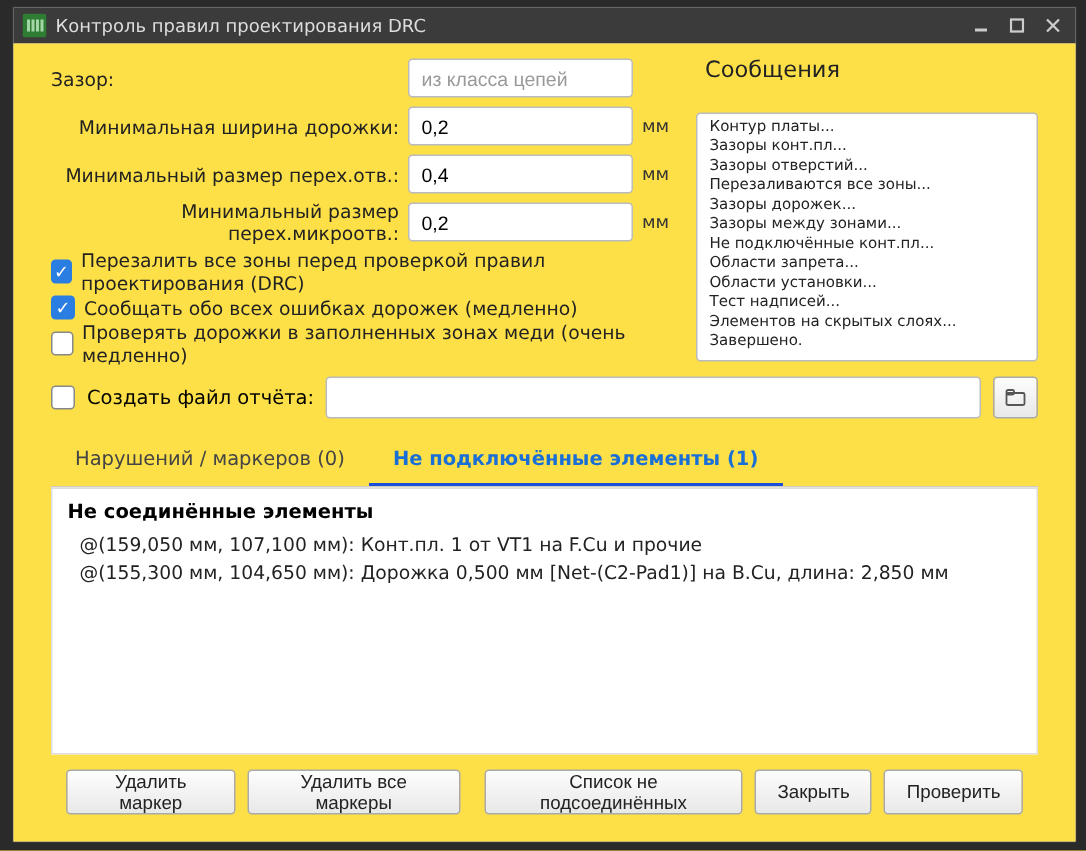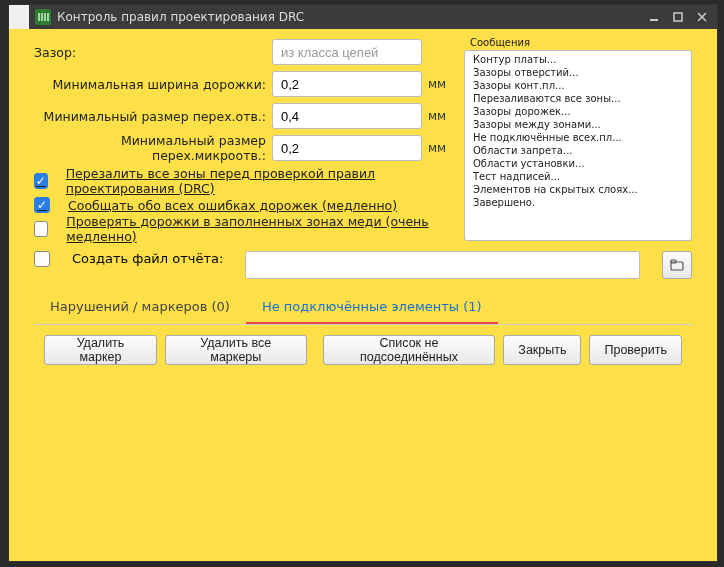--- a/index.html
+++ b/index.html
@@ -1,46 +1,46 @@
 <!DOCTYPE html>
 <html><head>
   <meta charset="utf-8">
   <style>
     * { box-sizing: border-box; margin: 0; padding: 0; }
     body { font-family: "DejaVu Sans", Arial, sans-serif; font-size: 13px; background: #2a2a2a; width: 724px; height: 567px; overflow: hidden; position: relative; }
     .window { position: absolute; top: 4px; left: 8px; width: 710px; height: 558px; background: #f0f0f0; border: 1px solid #333; display: flex; flex-direction: column; }
-    .titlebar { background: #3b3b3b; color: #ddd; height: 24px; display: flex; align-items: center; padding: 0 6px; gap: 6px; margin-left: 20px; }
+    .titlebar { background: #3b3b3b; color: #ddd; height: 24px; display: flex; align-items: center; padding: 0 6px; gap: 6px; }
     .titlebar .app-icon { width: 16px; height: 16px; }
     .titlebar .title { flex: 1; font-size: 12px; }
     .titlebar .win-btn { width: 18px; height: 16px; display: flex; align-items: center; justify-content: center; cursor: pointer; color: #ccc; }
     .titlebar .win-btn svg { display: block; }
     .content { flex: 1; display: flex; flex-direction: column; padding: 8px 25px; background: #fde047; }
     .top-area { display: flex; gap: 12px; }
     .left-col { flex: 1; }
     .right-col { width: 240px; display: flex; flex-direction: column; }
     .form-row { display: flex; align-items: center; height: 30px; margin-bottom: 2px; }
     .form-row .lbl { width: 238px; text-align: right; padding-right: 6px; color: #222; font-size: 12.5px; }
     .form-row .lbl-short { width: 50px; text-align: left; padding-left: 0; color: #222; font-size: 12.5px; }
     .form-row input[type="text"] { width: 150px; height: 26px; border: 1px solid #bbb; border-radius: 3px; background: #fff; padding: 0 8px; font-size: 13px; }
     .form-row input[type="text"]::placeholder { color: #999; }
     .form-row .unit { width: 30px; padding-left: 6px; color: #333; font-size: 12px; }
     .checks { margin-top: 6px; }
-    .check-row { display: flex; align-items: center; height: 24px; font-size: 12.5px; color: #222; gap: 18px; text-decoration: underline; }
+    .check-row { display: flex; align-items: center; height: 24px; font-size: 12.5px; color: #222; gap: 6px; }
     .cb { width: 16px; height: 16px; border: 1px solid #888; border-radius: 3px; background: #fff; display: flex; align-items: center; justify-content: center; cursor: pointer; }
     .cb.checked { background: #2a7de1; border-color: #2a7de1; }
     .cb.checked::after { content: "✓"; color: #fff; font-size: 12px; line-height: 1; }
-    .msg-title { font-size: 10px; color: #222; margin-bottom: 2px; padding-left: 6px; }
+    .msg-title { font-size: 15px; color: #222; margin-bottom: 20px; padding-left: 6px; }
     .msg-list { flex: 1; border: 1px solid #bbb; border-radius: 3px; background: #fff; overflow-y: auto; padding: 2px 0; font-size: 10px; }
     .msg-list .msg-item { padding: 1px 8px; color: #222; cursor: default; white-space: nowrap; }
-    .report-row { display: flex; margin-top: 10px; gap: 22px; }
+    .report-row { display: flex; align-items: center; margin-top: 10px; gap: 8px; }
     .report-row .report-input { flex: 1; height: 28px; border: 1px solid #bbb; border-radius: 3px; background: #fff; padding: 0 8px; }
     .browse-btn { width: 30px; height: 28px; border: 1px solid #aaa; border-radius: 3px; background: linear-gradient(#fdfdfd,#e8e8e8); cursor: pointer; display: flex; align-items: center; justify-content: center; }
     .tabs { display: flex; border-bottom: 1px solid #ccc; margin-top: 12px; align-items: flex-end; }
     .tab { padding: 8px 16px; font-size: 13px; color: #444; cursor: pointer; border-bottom: 2px solid transparent; }
-    .tab.active { color: #1a6fd6; border-bottom: 2px solid #ef4444; }
+    .tab.active { color: #1a6fd6; border-bottom: 2px solid #1d4ed8; font-weight: bold; }
     .results { flex: 1; background: #fff; border: 1px solid #ddd; margin-top: 0; padding: 8px 10px; overflow-y: auto; }
     .results .rtitle { font-weight: bold; font-size: 13px; margin-bottom: 4px; }
     .results .rrow { font-size: 12.5px; color: #222; padding: 2px 0 2px 8px; }
     .footer { display: flex; align-items: flex-end; padding: 10px 10px; gap: 8px; }
     .btn { height: 30px; padding: 0 14px; border: 1px solid #aaa; border-radius: 3px; background: linear-gradient(#fdfdfd,#e8e8e8); font-size: 12.5px; color: #222; cursor: pointer; }
     .footer .spacer { flex: 1; }
     ::-webkit-scrollbar { width: 12px; }
     ::-webkit-scrollbar-track { background: #eee; }
     ::-webkit-scrollbar-thumb { background: #bbb; border-radius: 3px; }
   </style>
@@ -110,26 +110,26 @@
             <span class="cb"></span>
             <span>Проверять дорожки в заполненных зонах меди (очень медленно)</span>
           </div>
         </div>
       </div>
 
       <div class="right-col">
         <div class="msg-title">Сообщения</div>
         <div class="msg-list">
           <div class="msg-item">Контур платы...</div>
+          <div class="msg-item">Зазоры конт.пл...</div>
           <div class="msg-item">Зазоры отверстий...</div>
-          <div class="msg-item">Зазоры конт.пл...</div>
           <div class="msg-item">Перезаливаются все зоны...</div>
           <div class="msg-item">Зазоры дорожек...</div>
           <div class="msg-item">Зазоры между зонами...</div>
-          <div class="msg-item">Не подключённые всех.пл...</div>
+          <div class="msg-item">Не подключённые конт.пл...</div>
           <div class="msg-item">Области запрета...</div>
           <div class="msg-item">Области установки...</div>
           <div class="msg-item">Тест надписей...</div>
           <div class="msg-item">Элементов на скрытых слоях...</div>
           <div class="msg-item">Завершено.</div>
         </div>
       </div>
     </div>
 
     <div class="report-row">
@@ -142,20 +142,25 @@
             <rect x="1" y="2" width="5" height="3" rx="1" fill="none" stroke="#555" stroke-width="1.2"></rect>
           </svg>
       </span>
     </div>
 
     <div class="tabs">
       <div class="tab">Нарушений / маркеров (0)</div>
       <div class="tab active">Не подключённые элементы (1)</div>
     </div>
 
+    <div class="results">
+      <div class="rtitle">Не соединённые элементы</div>
+      <div class="rrow">@(159,050 мм, 107,100 мм): Конт.пл. 1 от VT1 на F.Cu и прочие</div>
+      <div class="rrow">@(155,300 мм, 104,650 мм): Дорожка 0,500 мм [Net-(C2-Pad1)] на B.Cu, длина: 2,850 мм</div>
+    </div>
 
     <div class="footer">
       <button class="btn">Удалить маркер</button>
       <button class="btn">Удалить все маркеры</button>
       <span class="spacer"></span>
       <button class="btn">Список не подсоединённых</button>
       <button class="btn">Закрыть</button>
       <button class="btn">Проверить</button>
     </div>
   </div>

